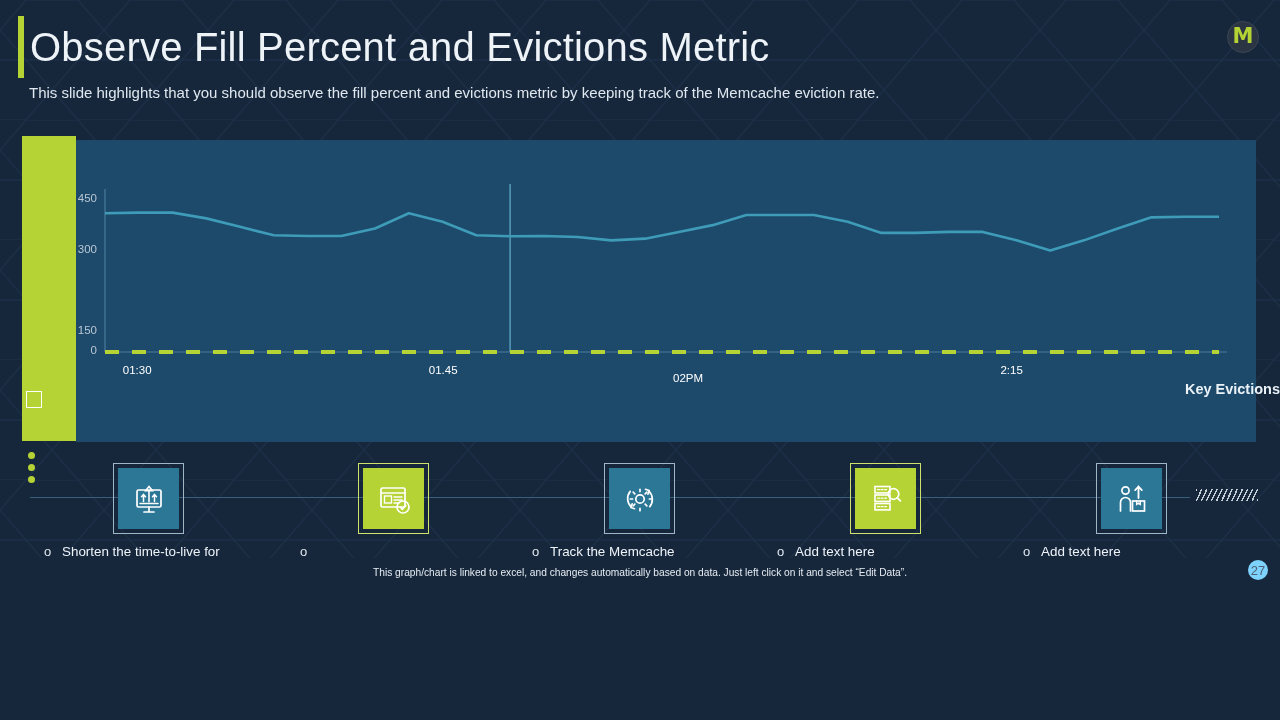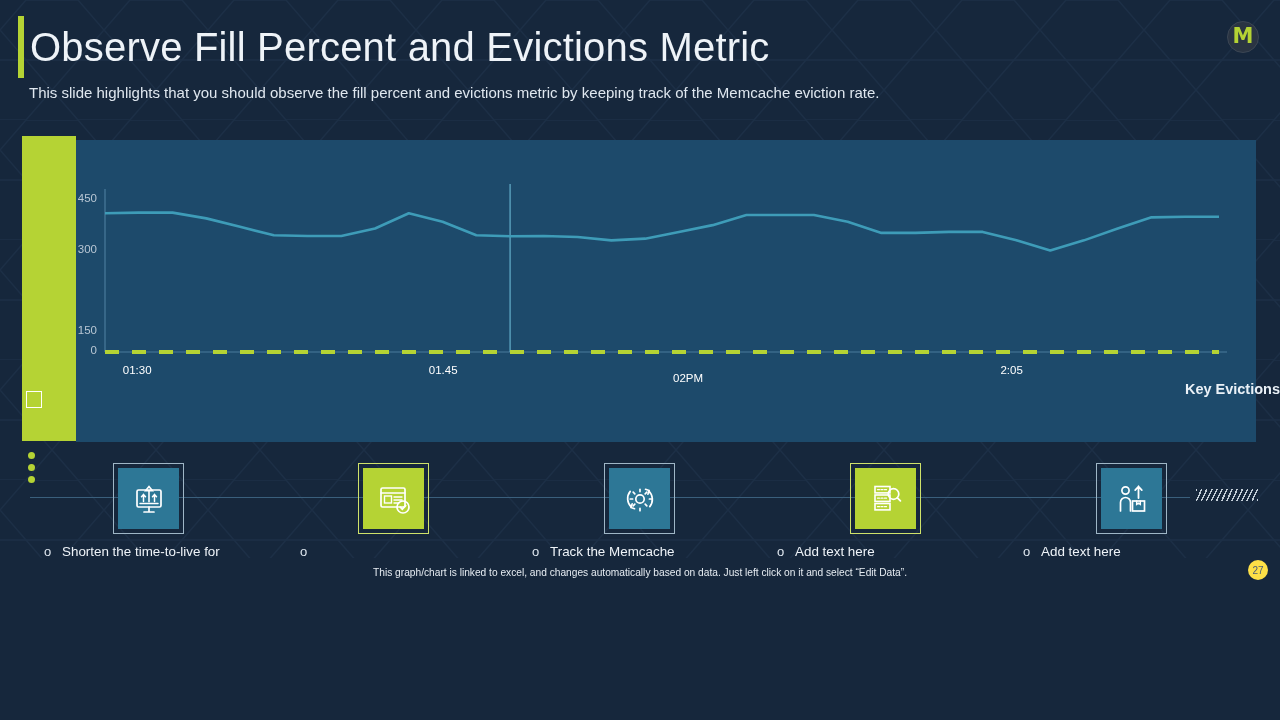--- a/index.html
+++ b/index.html
@@ -146,23 +146,23 @@
     background: #16273c;
   }
   #footer-note {
     position: absolute; left: 0; right: 0; bottom: 8px;
     text-align: center;
     font-size: 10.2px; color: #e6ecf2;
   }
   #page-number {
     position: absolute; right: 12px; bottom: 6px;
     width: 20px; height: 20px; border-radius: 50%;
-    background: #fde047;
+    background: #7dd3fc;
     color: #4e6076;
-    font-size: 10px;
+    font-size: 13px;
     display: flex; align-items: center; justify-content: center;
   }
 </style>
 </head>
 <body>
 
 <div id="slide">
 
   <svg id="hexbg" width="1280" height="720" viewBox="0 0 1280 720" aria-hidden="true">
     <defs>
@@ -201,21 +201,21 @@
   <div id="ytick-layer">
       <div class="ytick" style="left: 57px; top: 344px;">0</div>
       <div class="ytick" style="left: 57px; top: 293.255px; margin-top: 31px;">150</div>
       <div class="ytick" style="left: 57px; top: 242.511px;">300</div>
       <div class="ytick" style="left: 57px; top: 191.766px;">450</div>
     </div>
   <div id="xtick-layer">
       <div class="xtick" style="left: 122.758px; top: 364px;">01:30</div>
       <div class="xtick" style="left: 392.818px; top: 364px; margin-left: 36px;">01.45</div>
       <div class="xtick" style="left: 673px; top: 364px; margin-top: 8px;">02PM</div>
-      <div class="xtick" style="left: 1000.45px; top: 364px;">2:05</div>
+      <div class="xtick" style="left: 1000.45px; top: 364px;">2:15</div>
     </div>
   <div id="axis-title">Key Evictions</div>
 
   <div id="timeline-line"></div>
   <div id="timeline-hatch"></div>
   <div id="icon-layer">
       <div class="icon-node teal" style="left: 118px;">
         <div class="tile"></div>
         <div class="ring"></div>
         <svg width="36" height="36" viewBox="0 0 36 36" fill="none" stroke-linecap="round">

